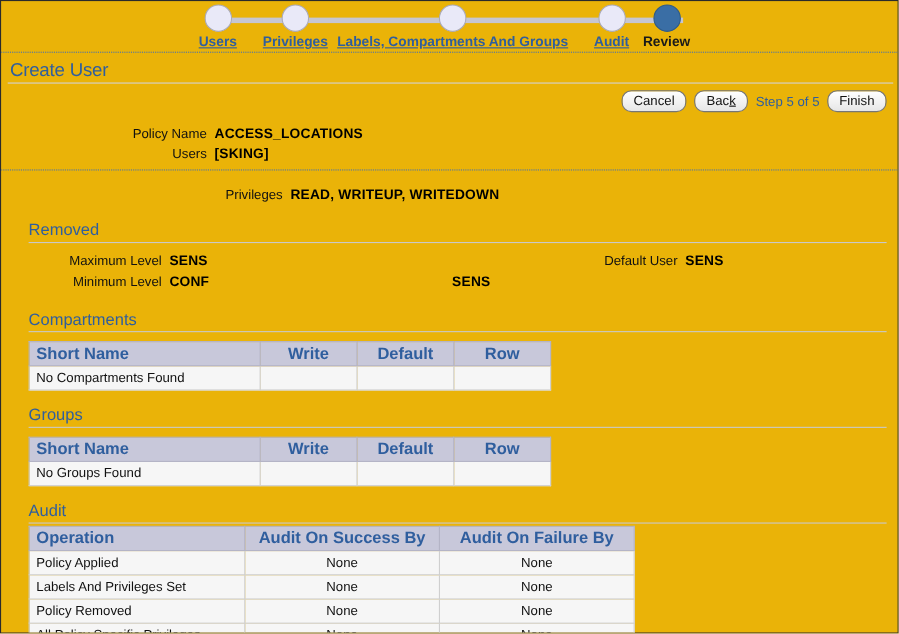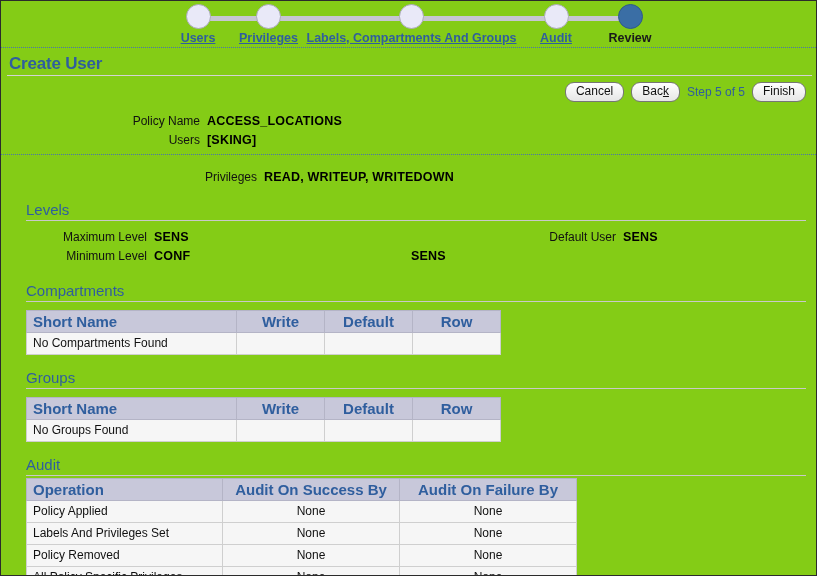--- a/index.html
+++ b/index.html
@@ -10,21 +10,21 @@
   body {
     font-family: "Liberation Sans", sans-serif;
     font-size: 12px;
     color: #000000;
   }
   #page {
     position: relative;
     width: 817px;
     height: 576px;
     box-sizing: border-box;
-    background: #84cc16;
+    background: #eab308;
     border: 1px solid #2b2b2b;
     overflow: hidden;
   }
 
   
   .train {
     position: relative;
     height: 46px;
     padding: 0;
   }
@@ -84,21 +84,21 @@
     margin: 0;
   }
 
   
   .page-title-wrap {
     padding: 6px 0 0 8px;
   }
   .page-title {
     font-size: 17px;
     color: #2f5e9e;
-    font-weight: bold;
+    font-weight: normal;
     line-height: 20px;
     letter-spacing: -0.2px;
   }
   .title-rule {
     height: 1px;
     background: #d3d3d3;
     margin: 1px 4px 0 6px;
   }
 
   
@@ -124,21 +124,21 @@
   }
   .btn u { text-decoration: underline; }
   .step-counter {
     font-size: 12px;
     color: #2f5e9e;
     white-space: nowrap;
   }
 
   
   .summary {
-    padding: 10px 0 4px 16px;
+    padding: 10px 0 4px 4px;
   }
   .lv-row {
     display: flex;
     align-items: baseline;
     line-height: 19px;
   }
   .lv-label {
     text-align: right;
     font-size: 12px;
     color: #111;
@@ -240,21 +240,21 @@
       <div class="step" style="left:127px;width:215px;">
         <div class="step-circle"></div>
         <div class="step-label">Labels, Compartments And Groups</div>
       </div>
 
       <div class="step" style="left:355px;width:48px;">
         <div class="step-circle"></div>
         <div class="step-label">Audit</div>
       </div>
 
-      <div class="step active" style="left:428px;width:50px;">
+      <div class="step active" style="left:404px;width:50px;">
         <div class="step-circle"></div>
         <div class="step-label">Review</div>
       </div>
     </div>
   </div>
 
   <div class="dotted-rule"></div>
 
   <div class="page-title-wrap">
     <div class="page-title">Create User</div>
@@ -280,21 +280,21 @@
   </div>
 
   <div class="dotted-rule"></div>
 
   <div class="lv-row priv-row">
     <div class="lv-label">Privileges</div>
     <div class="lv-value">READ, WRITEUP, WRITEDOWN</div>
   </div>
 
   <div class="section">
-    <div class="section-head">Levels</div>
+    <div class="section-head">Removed</div>
     <div class="section-rule"></div>
     <div class="levels">
       <div class="levels-col left">
         <div class="lv-row">
           <div class="lv-label">Maximum Level</div>
           <div class="lv-value">SENS</div>
         </div>
         <div class="lv-row">
           <div class="lv-label">Minimum Level</div>
           <div class="lv-value">CONF</div>

